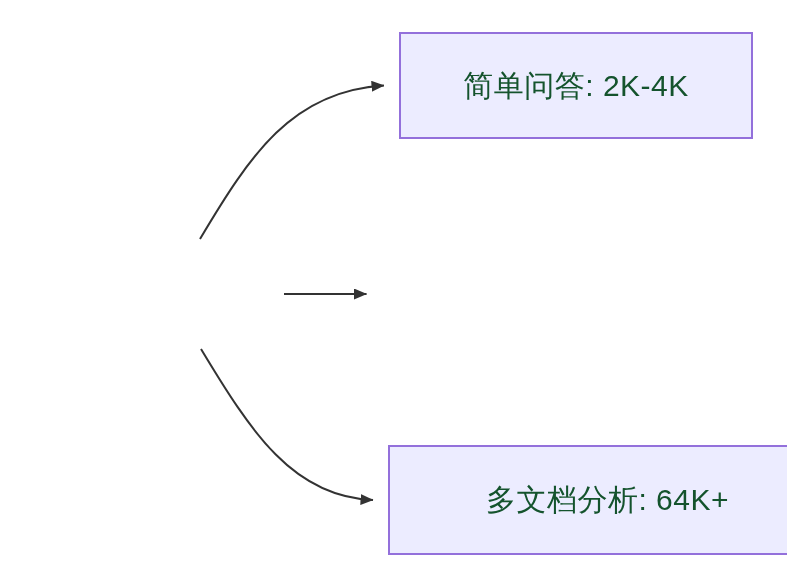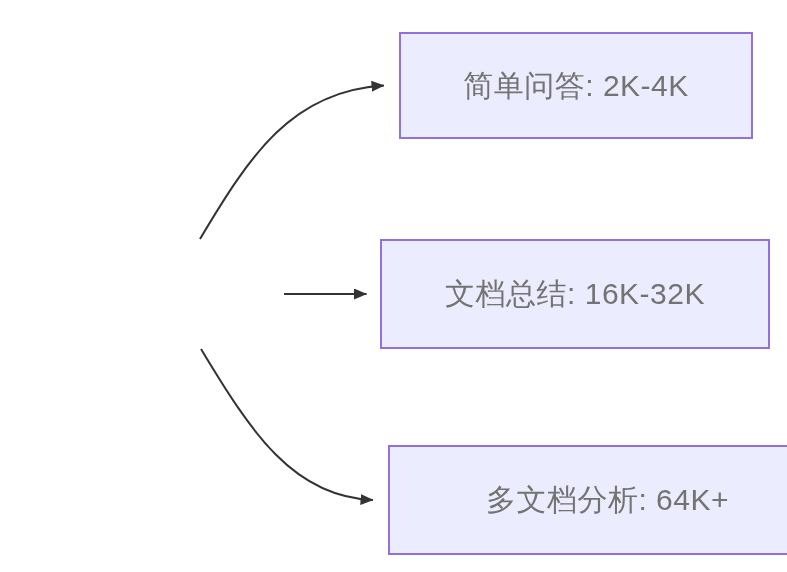--- a/index.html
+++ b/index.html
@@ -18,21 +18,21 @@
     width: 787px; height: 572px;
     pointer-events: none;
   }
   .node {
     position: absolute;
     background: #ECECFF;
     border: 2px solid #9370DB;
     display: flex;
     align-items: center;
     justify-content: center;
-    color: #737373;
+    color: #14532d;
     font-size: 30px;
     line-height: 1;
     letter-spacing: 0.5px;
     text-align: center;
     white-space: nowrap;
   }
   .node-root   { left: 28px;  top: 239px; width: 255px; height: 110px; }
   .node-qa     { left: 399px; top: 32px;  width: 354px; height: 107px; }
   .node-doc    { left: 380px; top: 239px; width: 390px; height: 110px; }
   .node-multi  { left: 388px; top: 445px; width: 439px; height: 110px; }
@@ -54,21 +54,18 @@
     <path d="M 284 294 L 366.5 294" fill="none" stroke="#333333" stroke-width="2" marker-end="url(#arrowhead)"></path>
 
     <path d="M 201 349 C 251 432, 293 497, 373 500" fill="none" stroke="#333333" stroke-width="2" marker-end="url(#arrowhead)"></path>
   </svg>
 
 
   <div class="node node-qa">
     <span>简单问答: 2K-4K</span>
   </div>
 
-  <div class="node node-doc">
-    <span>文档总结: 16K-32K</span>
-  </div>
 
   <div class="node node-multi">
     <span>多文档分析: 64K+</span>
   </div>
 
 </div>
 
 </body></html>

